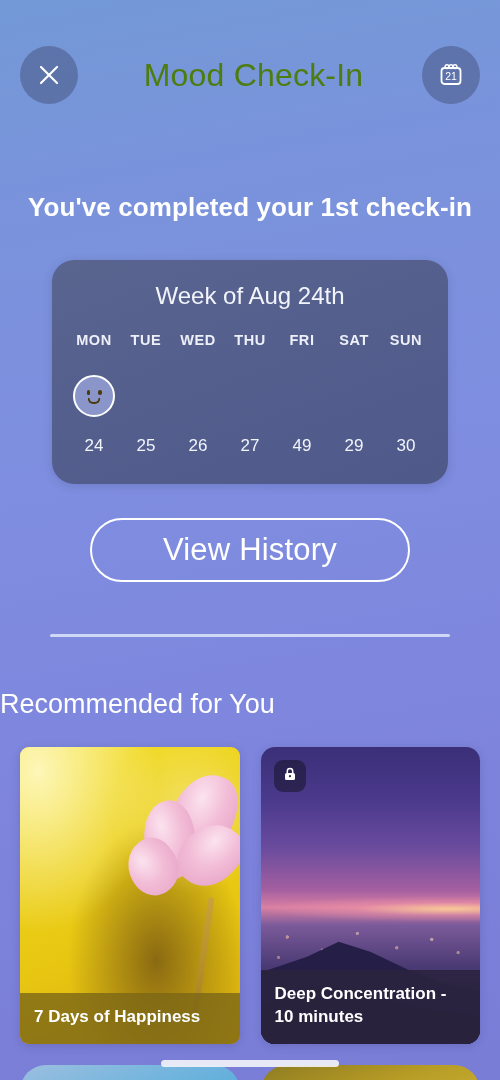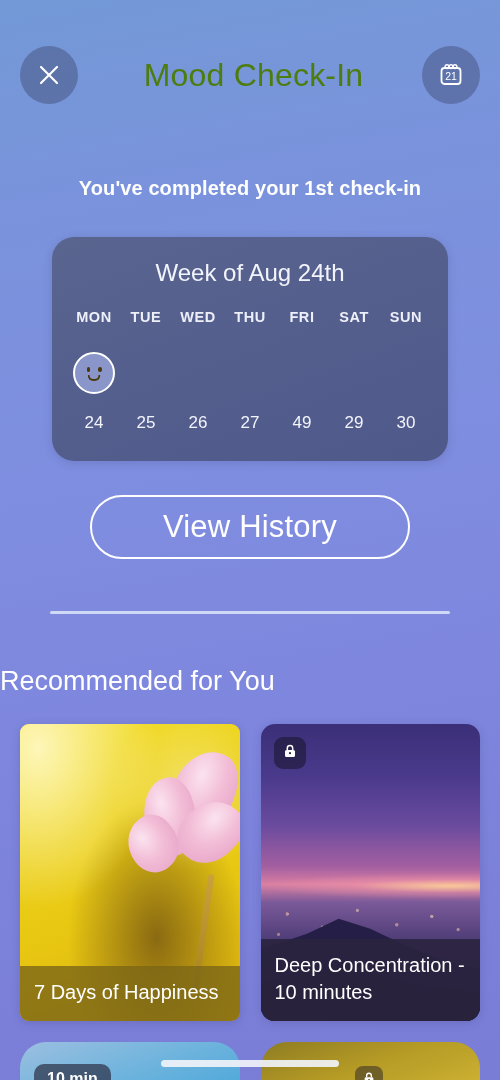--- a/index.html
+++ b/index.html
@@ -55,24 +55,24 @@
     font-size: 32px;
     font-weight: 400;
     letter-spacing: 0.2px;
     color: #4d7c0f;
     pointer-events: none;
   }
 
   
   .subtitle {
     text-align: center;
-    font-size: 20px;
+    font-size: 26px;
     font-weight: 600;
     letter-spacing: 0.1px;
-    margin-top: 27px;
+    margin-top: 42px;
     color: #ffffff;
   }
 
   
   .week-card {
     margin: 37px 52px 0 52px;
     background: linear-gradient(160deg, #59648f 0%, #535e8d 55%, #4f5a8b 100%);
     border-radius: 22px;
     padding: 22px 16px 28px 16px;
     box-shadow: 0 2px 10px rgba(40,48,88,0.18);
@@ -292,23 +292,23 @@
     display: flex;
     align-items: center;
     justify-content: center;
     cursor: pointer;
   }
 
   .card-caption {
     position: absolute;
     left: 0; right: 0; bottom: 0;
     padding: 13px 14px 16px 14px;
-    font-size: 20px;
+    font-size: 17px;
     line-height: 1.32;
-    font-weight: 400;
+    font-weight: 700;
     color: #ffffff;
   }
   .cap-gold { background: rgba(124,102,22,0.80); }
   .cap-dark { background: rgba(42,36,62,0.90); }
 
   
   .cards-partial {
     display: grid;
     grid-template-columns: 1fr 1fr;
     gap: 21px;

